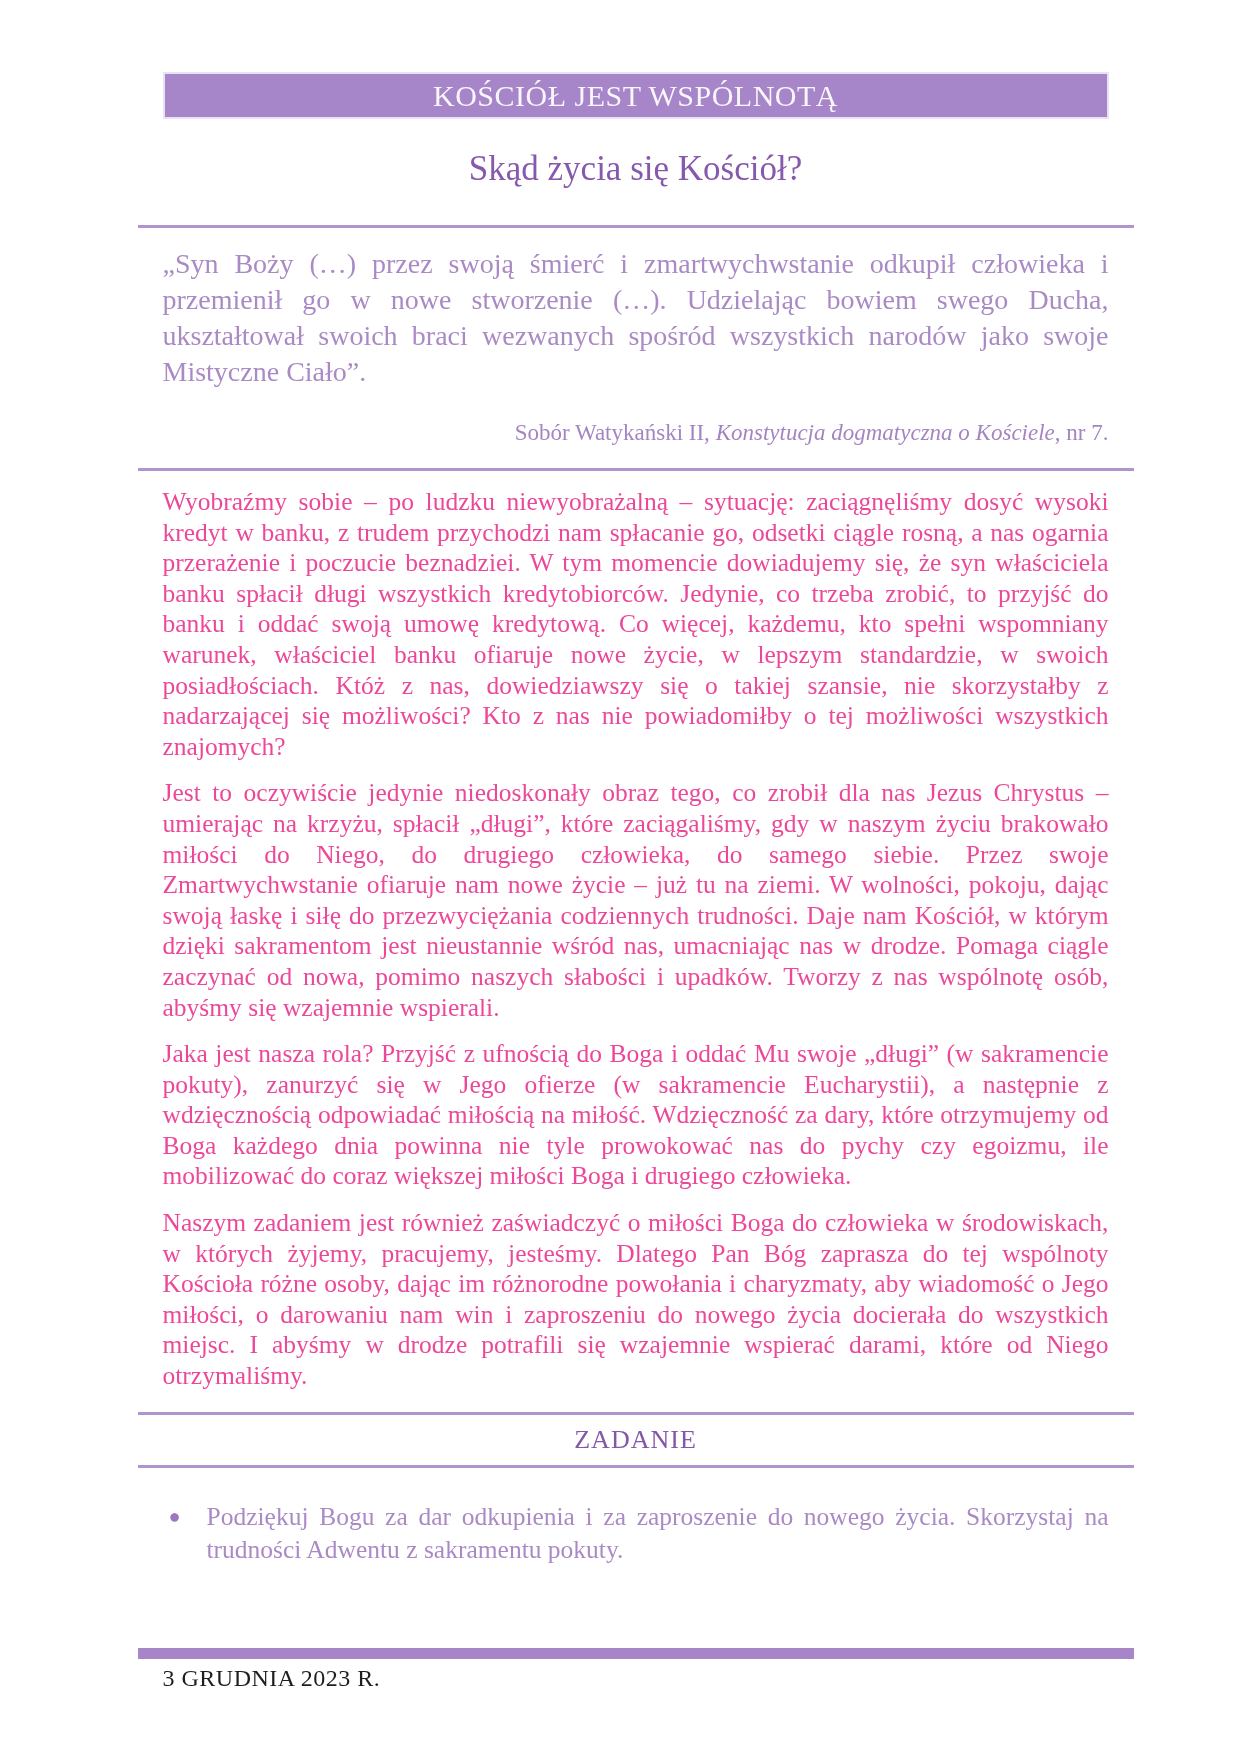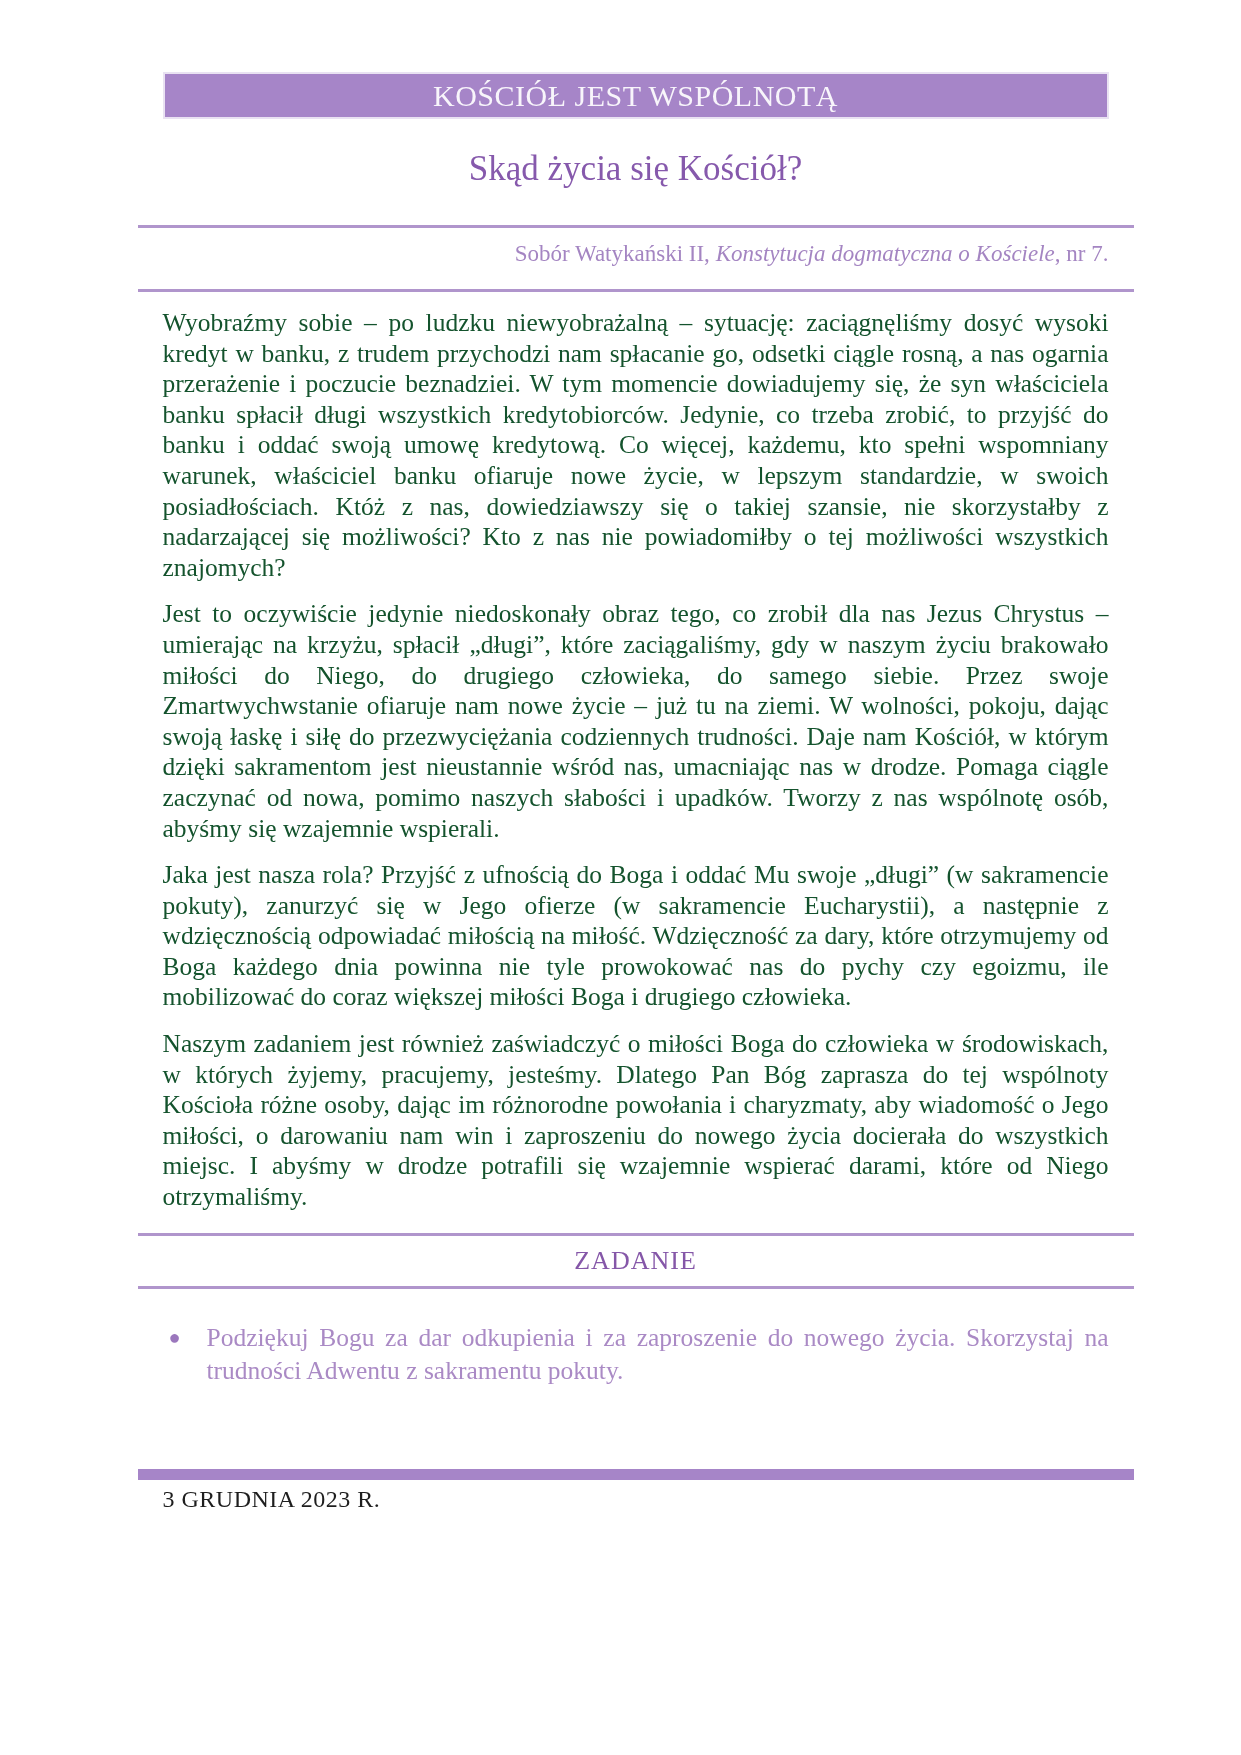--- a/index.html
+++ b/index.html
@@ -23,27 +23,27 @@
   .rule.r1 { margin-top:36px; }
   .rule.r2 { margin-top:22px; }
   .rule.r3 { margin-top:20px; }
   .rule.r4 { margin-top:10px; }
 
   .quote {
     margin:18px 0 0; font-size:28px; line-height:36px;
     color:#aa8ac5; text-align:justify;
   }
   .attribution {
-    margin:13px 0 0; font-size:23px; color:#a485c2; text-align:right;
+    margin:30px 0 0; font-size:23px; color:#a485c2; text-align:right;
   }
   .attribution .italic { font-style:italic; }
 
   .body-p {
     margin:16px 0 0; font-size:25.5px; line-height:30.6px;
-    color:#14532d; text-align:justify;
+    color:#ec4899; text-align:justify;
   }
 
   .task-heading {
     margin:10px 0 0; text-align:center; font-weight:normal;
     font-size:26px; color:#8557a8; letter-spacing:1px;
   }
   .task-item {
     margin:32px 0 0; display:flex; align-items:flex-start;
     font-size:25.5px; line-height:33px; color:#aa8ac5;
   }
@@ -66,20 +66,21 @@
   <div class="content">
 
     <div class="banner">
       <span>KOŚCIÓŁ JEST WSPÓLNOTĄ</span>
     </div>
 
     <h1 class="page-title">Skąd życia się Kościół?</h1>
 
     <div class="rule r1"></div>
 
+    <p class="quote">„Syn Boży (…) przez swoją śmierć i zmartwychwstanie odkupił człowieka i przemienił go w nowe stworzenie (…). Udzielając bowiem swego Ducha, ukształtował swoich braci wezwanych spośród wszystkich narodów jako swoje Mistyczne Ciało”.</p>
 
     <p class="attribution">
       <span>Sobór Watykański II, </span><span class="italic">Konstytucja dogmatyczna o Kościele</span><span>, nr 7.</span>
     </p>
 
     <div class="rule r2"></div>
 
     <p class="body-p">Wyobraźmy sobie – po ludzku niewyobrażalną – sytuację: zaciągnęliśmy dosyć wysoki kredyt w banku, z trudem przychodzi nam spłacanie go, odsetki ciągle rosną, a nas ogarnia przerażenie i poczucie beznadziei. W tym momencie dowiadujemy się, że syn właściciela banku spłacił długi wszystkich kredytobiorców. Jedynie, co trzeba zrobić, to przyjść do banku i oddać swoją umowę kredytową. Co więcej, każdemu, kto spełni wspomniany warunek, właściciel banku ofiaruje nowe życie, w lepszym standardzie, w swoich posiadłościach. Któż z nas, dowiedziawszy się o takiej szansie, nie skorzystałby z nadarzającej się możliwości? Kto z nas nie powiadomiłby o tej możliwości wszystkich znajomych?</p>
     <p class="body-p">Jest to oczywiście jedynie niedoskonały obraz tego, co zrobił dla nas Jezus Chrystus – umierając na krzyżu, spłacił „długi”, które zaciągaliśmy, gdy w naszym życiu brakowało miłości do Niego, do drugiego człowieka, do samego siebie. Przez swoje Zmartwychwstanie ofiaruje nam nowe życie – już tu na ziemi. W wolności, pokoju, dając swoją łaskę i siłę do przezwyciężania codziennych trudności. Daje nam Kościół, w którym dzięki sakramentom jest nieustannie wśród nas, umacniając nas w drodze. Pomaga ciągle zaczynać od nowa, pomimo naszych słabości i upadków. Tworzy z nas wspólnotę osób, abyśmy się wzajemnie wspierali.</p>
     <p class="body-p">Jaka jest nasza rola? Przyjść z ufnością do Boga i oddać Mu swoje „długi” (w sakramencie pokuty), zanurzyć się w Jego ofierze (w sakramencie Eucharystii), a następnie z wdzięcznością odpowiadać miłością na miłość. Wdzięczność za dary, które otrzymujemy od Boga każdego dnia powinna nie tyle prowokować nas do pychy czy egoizmu, ile mobilizować do coraz większej miłości Boga i drugiego człowieka.</p>

